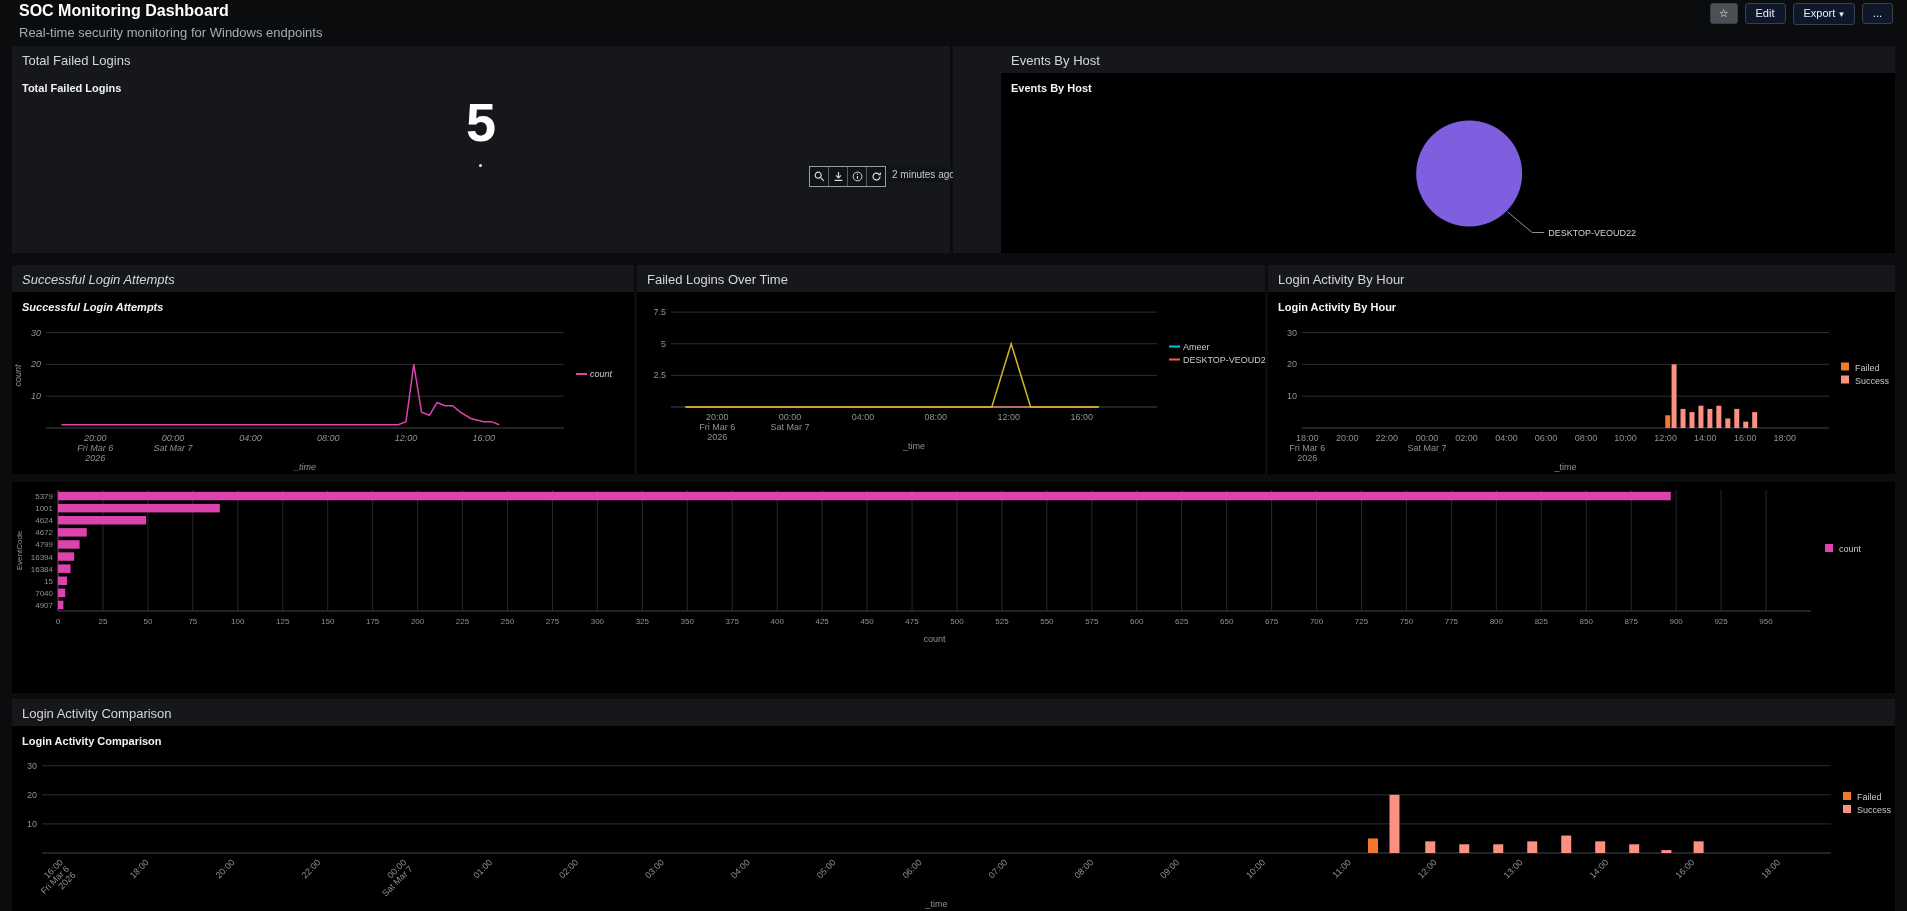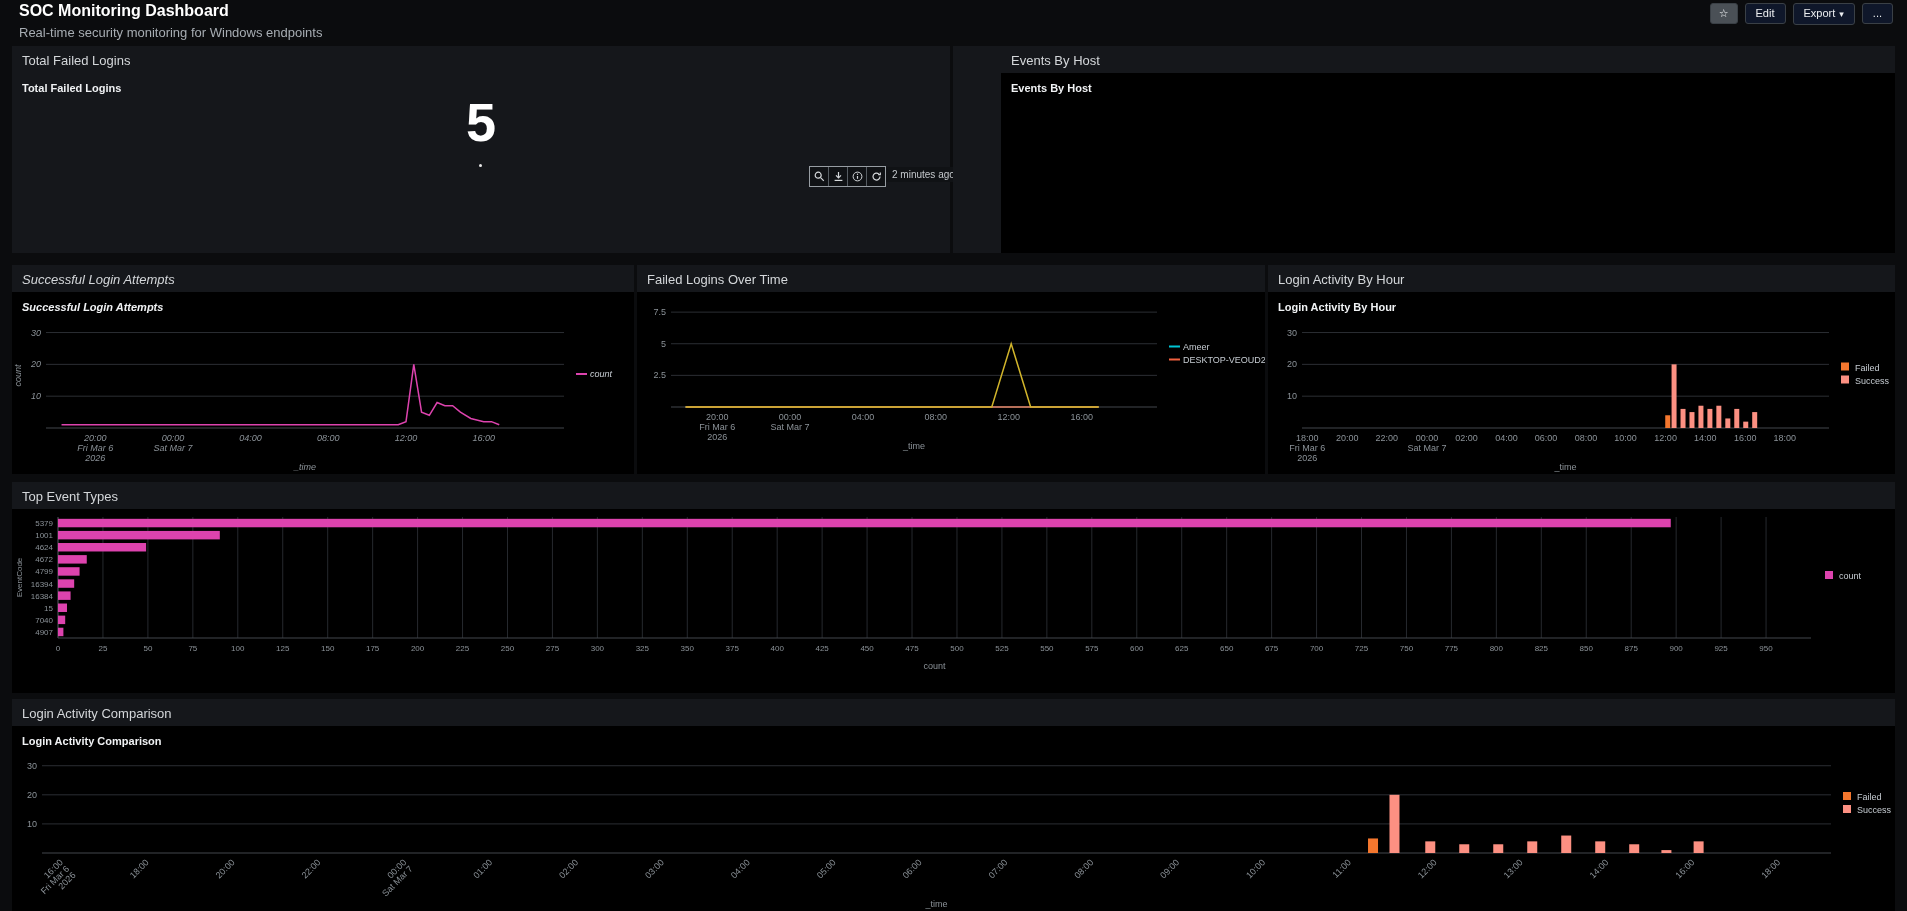--- a/index.html
+++ b/index.html
@@ -98,20 +98,25 @@
           </div>
         </div>
         <div class="sv-updated">2 minutes ago</div>
       </div>
     </section>
 
     <section class="panel" style="flex:1 1 auto;padding-left:48px;">
       <div class="panel-title">Events By Host</div>
       <div class="viz">
         <div class="viz-title">Events By Host</div>
+        <div class="chart"><svg width="942" height="159">
+              <circle cx="468.174" cy="79.5" r="53" fill="#7f5fe0"></circle>
+              <polyline points="506.33399999999995,117.66 531.174,138.5 543.174,138.5" fill="none" stroke="#8b9298" stroke-width="1"></polyline>
+              <text x="547.174" y="141.5" fill="#d0d3d6" font-size="9" text-anchor="start">DESKTOP-VEOUD22</text>
+            </svg></div>
       </div>
     </section>
   </div>
 
   <div class="row row2">
     <section class="panel" style="flex:0 0 622px;font-style:italic;">
       <div class="panel-title">Successful Login Attempts</div>
       <div class="viz">
         <div class="viz-title">Successful Login Attempts</div>
         <div class="chart"><svg width="622" height="161">
@@ -216,21 +221,20 @@
               <text x="587" y="57.5" fill="#c6ccd2" font-size="9" text-anchor="start">Failed</text>
               <rect x="573" y="62.5" width="8" height="8" fill="#fc9082"></rect>
               <text x="587" y="70.5" fill="#c6ccd2" font-size="9" text-anchor="start">Success</text>
             </svg></div>
       </div>
     </section>
   </div>
 
   <div class="row row3">
     <section class="panel" style="flex:1 1 auto;">
-      <div class="panel-title">Top Event Types</div>
       <div class="viz">
         <div class="chart"><svg width="1883" height="163">
               <line x1="46" x2="46" y1="8" y2="129" stroke="#26292e"></line>
               <text x="46" y="142" fill="#8b9298" font-size="8" text-anchor="middle">0</text>
               <line x1="90.94871794871796" x2="90.94871794871796" y1="8" y2="129" stroke="#26292e"></line>
               <text x="90.94871794871796" y="142" fill="#8b9298" font-size="8" text-anchor="middle">25</text>
               <line x1="135.8974358974359" x2="135.8974358974359" y1="8" y2="129" stroke="#26292e"></line>
               <text x="135.8974358974359" y="142" fill="#8b9298" font-size="8" text-anchor="middle">50</text>
               <line x1="180.84615384615384" x2="180.84615384615384" y1="8" y2="129" stroke="#26292e"></line>
               <text x="180.84615384615384" y="142" fill="#8b9298" font-size="8" text-anchor="middle">75</text>

